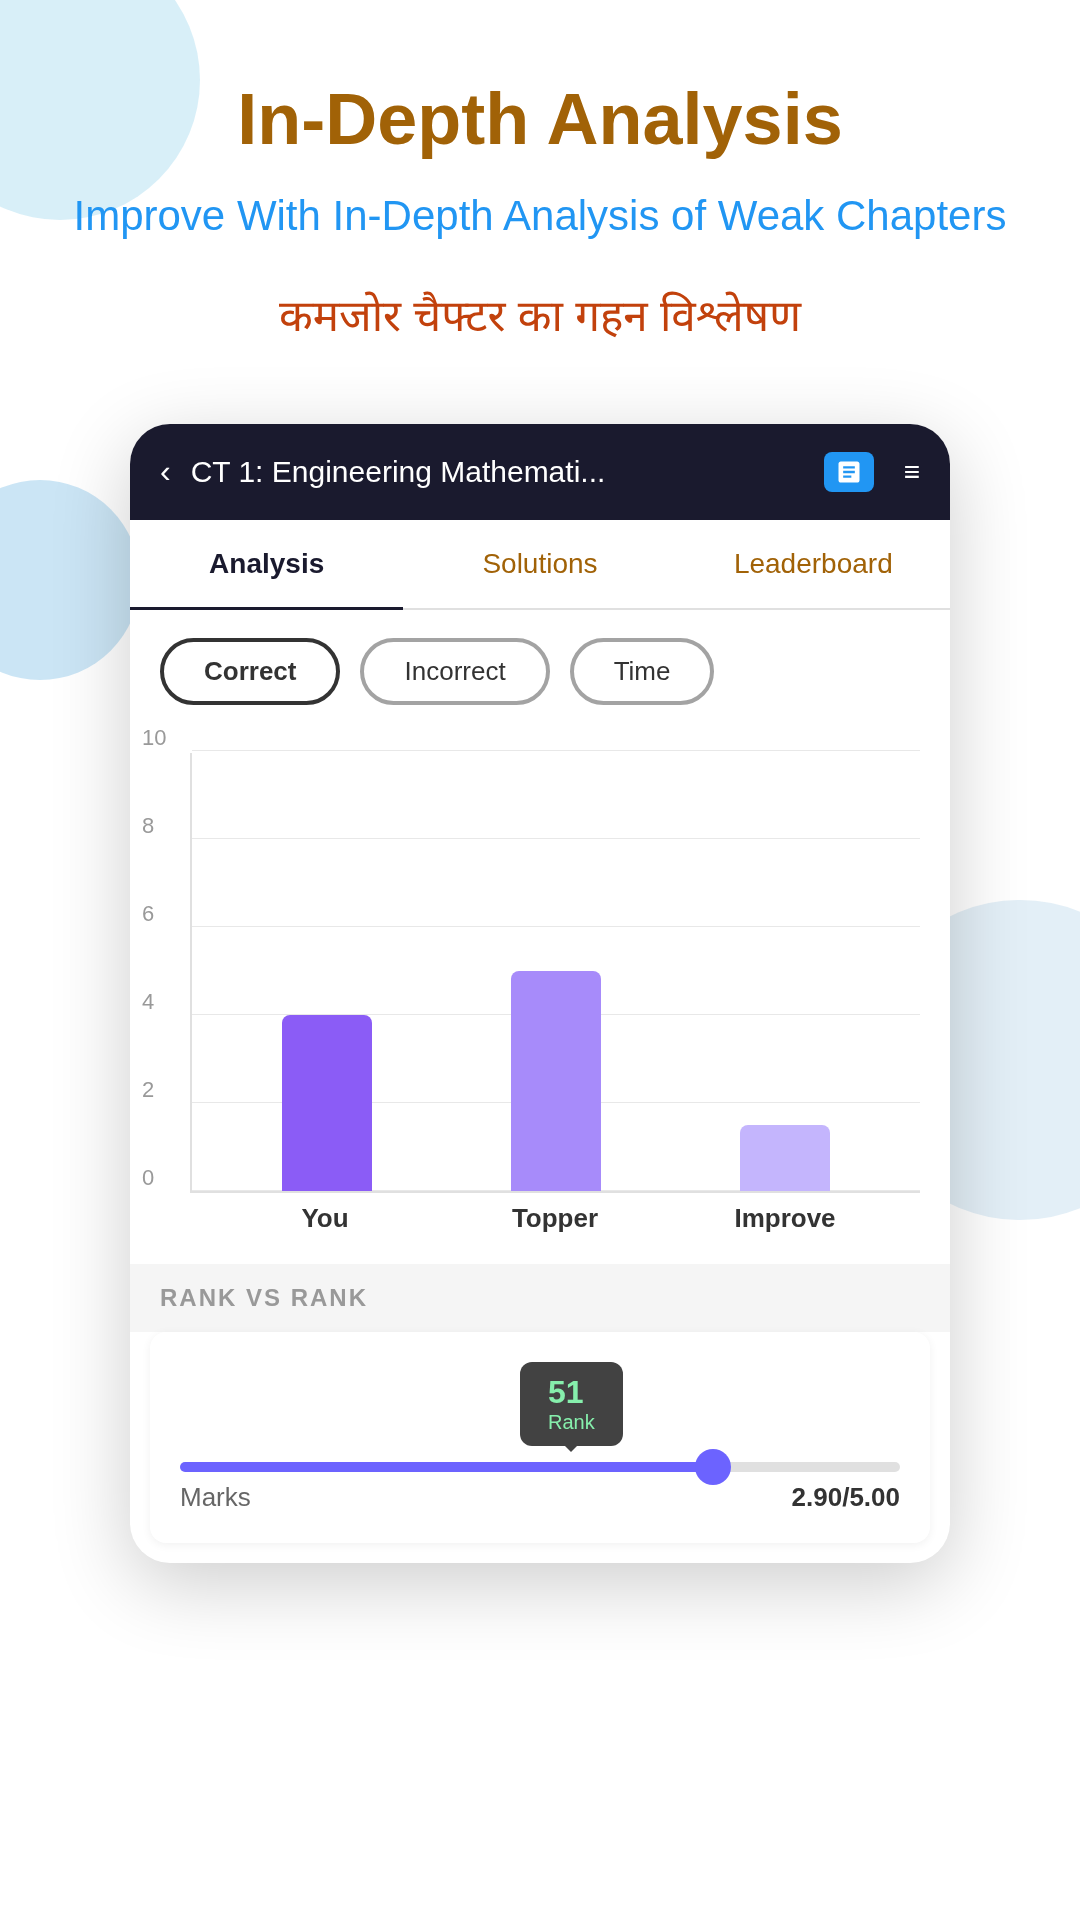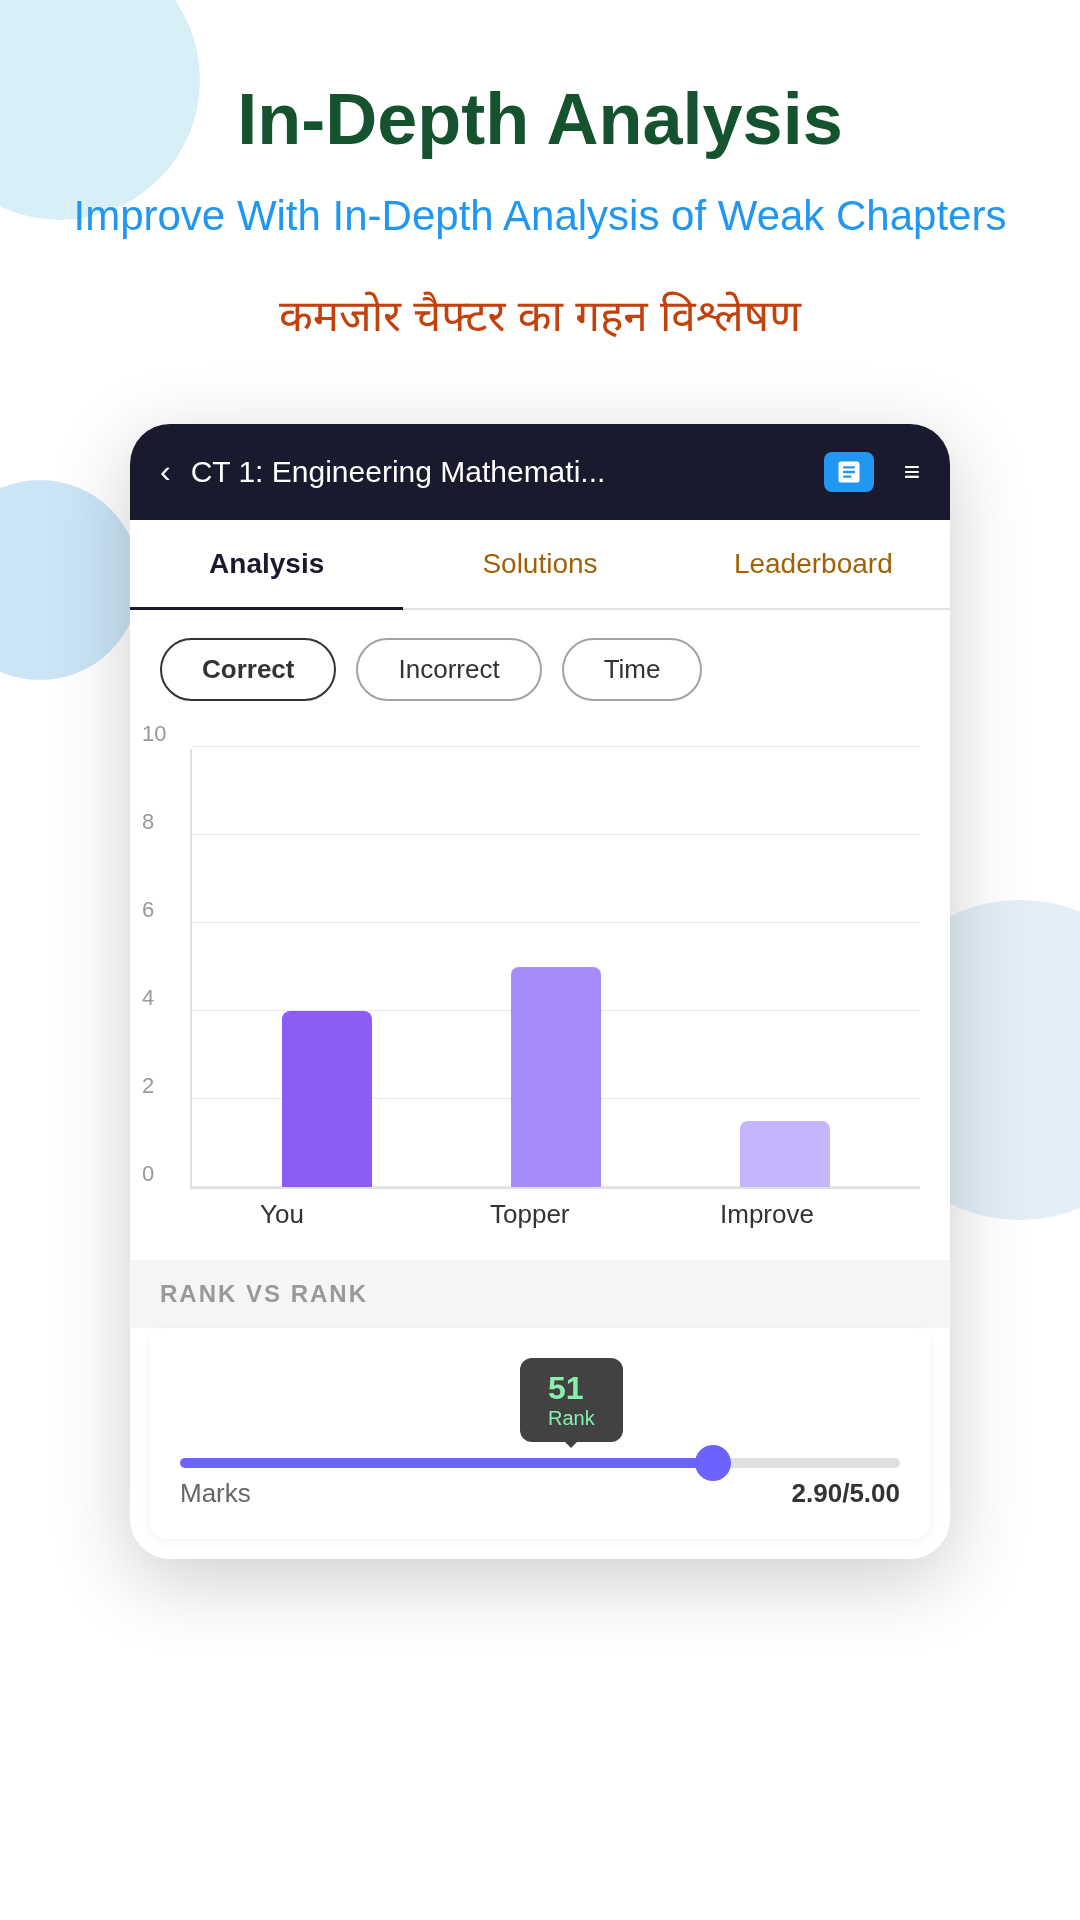--- a/index.html
+++ b/index.html
@@ -56,21 +56,21 @@
       z-index: 1;
       padding-top: 80px;
       display: flex;
       flex-direction: column;
       align-items: center;
     }
 
     .main-title {
       font-size: 72px;
       font-weight: 900;
-      color: #14532d;
+      color: #a16207;
       text-align: center;
       margin-bottom: 30px;
       line-height: 1.1;
     }
 
     .subtitle {
       font-size: 42px;
       font-weight: 400;
       color: #2196f3;
       text-align: center;
@@ -175,21 +175,21 @@
     .filter-row {
       display: flex;
       gap: 20px;
       padding: 28px 30px;
       background: #fff;
     }
 
     .filter-btn {
       padding: 14px 40px;
       border-radius: 40px;
-      border: 2px solid #a3a3a3;
+      border: 4px solid #a3a3a3;
       background: #fff;
       font-size: 26px;
       color: #333;
       cursor: pointer;
     }
 
     .filter-btn.active {
       border-color: #333;
       font-weight: 600;
     }
@@ -267,23 +267,23 @@
 
     .x-labels {
       display: flex;
       justify-content: space-around;
       padding: 10px 20px 20px;
       background: #fff;
     }
 
     .x-label {
       font-size: 26px;
-      font-weight: 400;
+      font-weight: 700;
       color: #333;
-      text-align: left;
+      text-align: center;
       width: 130px;
     }
 
     
     .section-divider {
       background: #f5f5f5;
       padding: 20px 30px;
     }
 
     .section-label {

